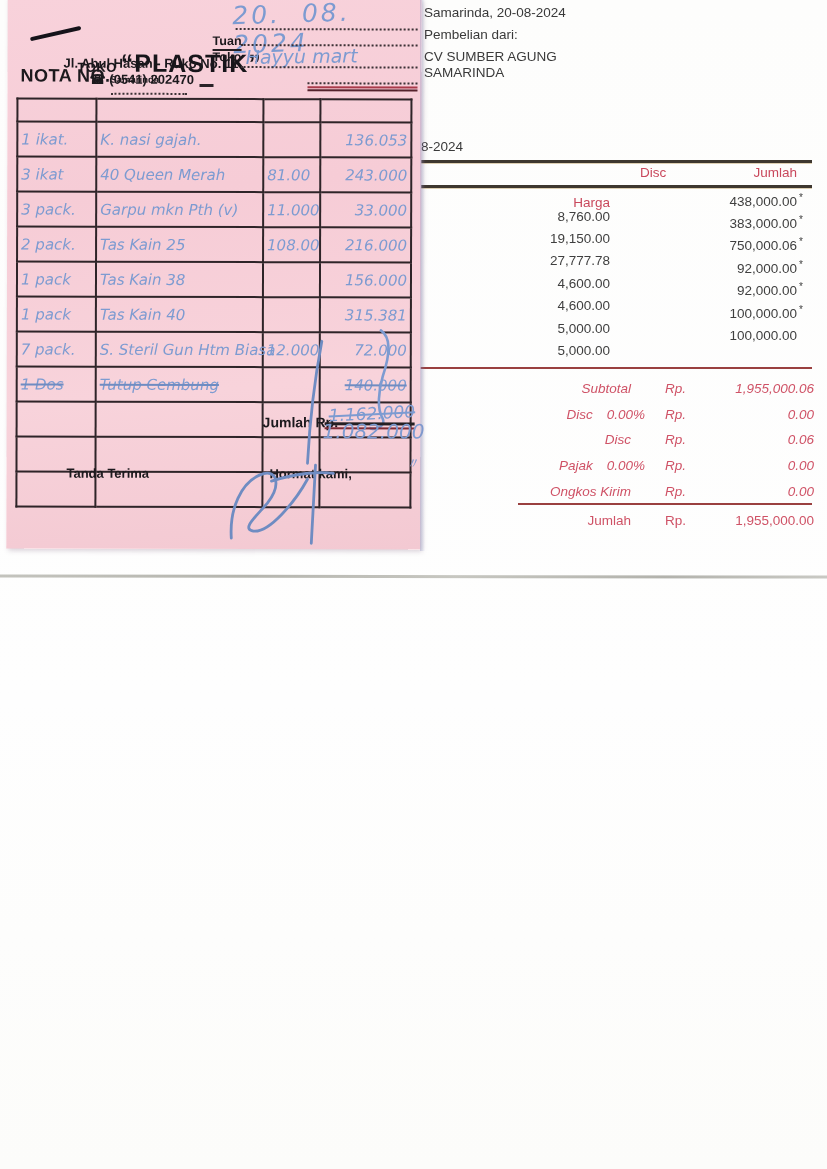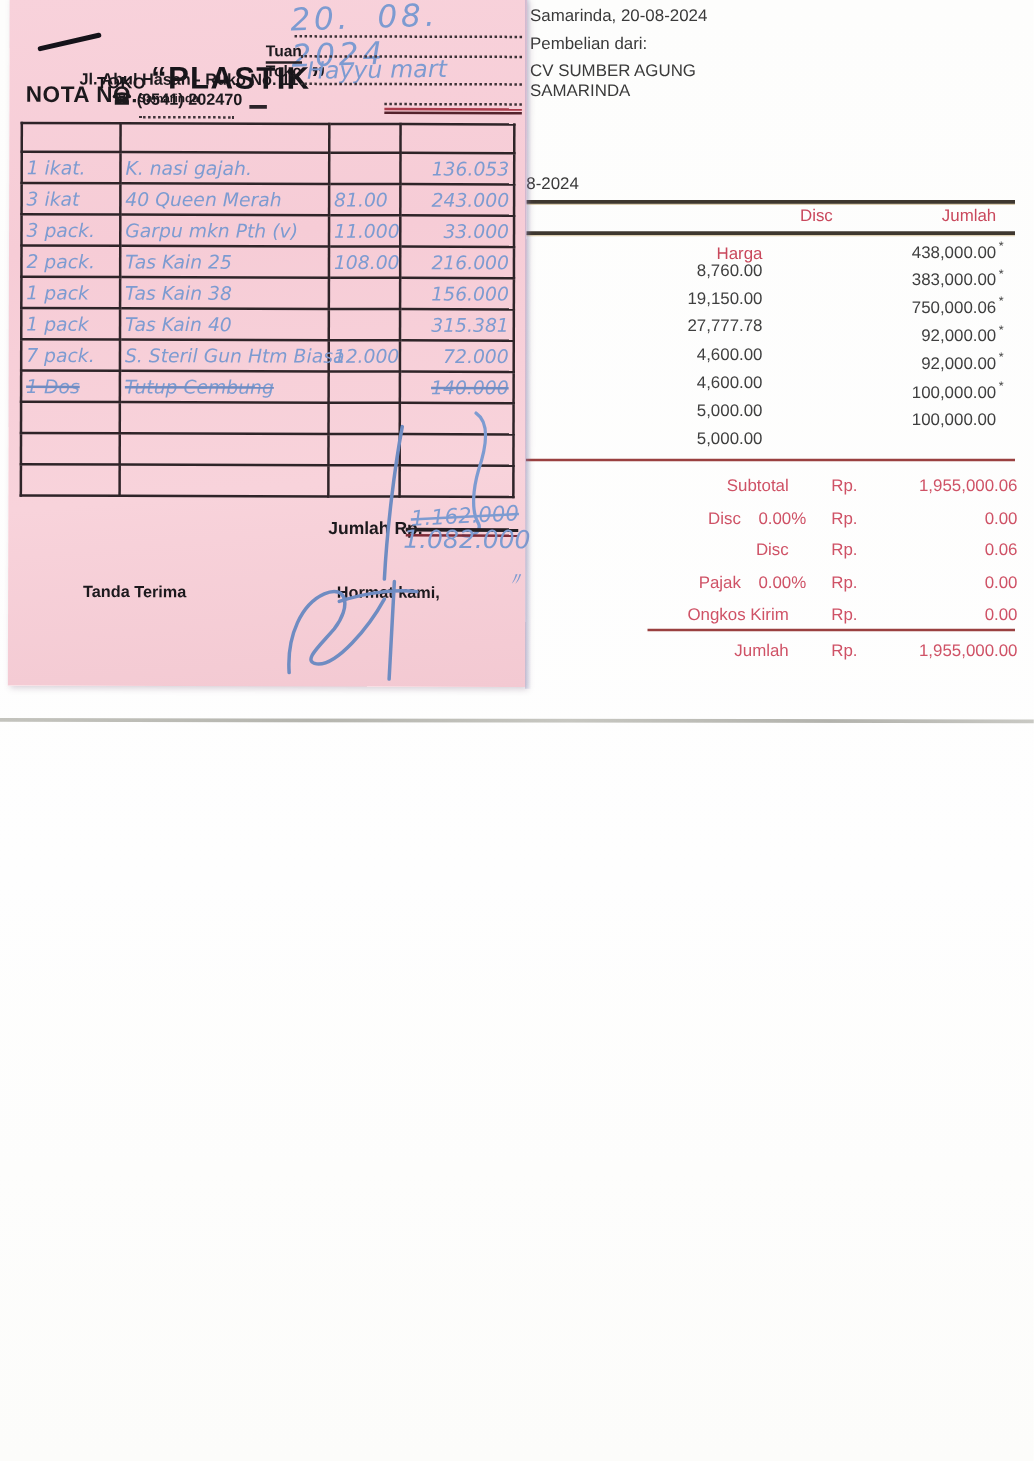--- a/index.html
+++ b/index.html
@@ -11,21 +11,21 @@
   .inv-text { position:absolute; color:#3a3a3a; font-size:13.5px; }
   .inv-rule-dark { position:absolute; background:#3e372f; box-shadow:0 1px 0 rgba(160,120,40,.35); }
   .inv-rule-red  { position:absolute; background:#9a4040; }
   .inv-head-row { position:absolute; display:flex; color:#c9485c; font-size:13.5px; }
   .inv-rows { position:absolute; display:flex; flex-direction:column; }
   .inv-row { display:flex; height:22.4px; align-items:center; color:#3f3f3f; font-size:13.5px; }
   .c-harga { width:190px; text-align:right;margin-top:30px; }
   .c-disc  { width:70px; padding-left:30px; }
   .c-jumlah{ width:117px; text-align:right; }
   .c-mark  { width:12px; font-size:10px; color:#3f3f3f; position:relative; top:-4px; padding-left:2px; }
-  .tot-rows { position:absolute; display:flex; flex-direction:column; }
+  .tot-rows { position:absolute; display:flex; flex-direction:column;font-style:italic; }
   .tot-row { display:flex; height:25.6px; align-items:center; color:#cf5266; font-size:13.5px; }
   .t-label { width:225px; display:flex; justify-content:flex-end; gap:14px; }
   .t-rp { width:58px; padding-left:20px; }
   .t-val { flex:1; text-align:right; }
 
   
   .receipt { position:absolute; left:7px; top:-2px; width:414px; height:551px;
              background:linear-gradient(175deg,#f8d2db 0%,#f6ccd6 35%,#f8d3db 70%,#f3c9d2 100%);
              transform:rotate(.15deg); box-shadow:2px 2px 5px rgba(120,90,120,.28); }
   .r { position:absolute; }
@@ -34,21 +34,21 @@
   .store-line { display:flex; align-items:baseline; gap:4px; color:#17151a; }
   .store-prefix { font-size:13px; font-weight:bold; letter-spacing:.5px; }
   .store-name { font-size:25px; font-weight:bold; letter-spacing:1px;margin-top:29px; }
   .bold-sm { font-weight:bold; color:#1c191d; }
   .pen-stroke { width:52px; height:4px; background:#15131a; border-radius:2px; transform:rotate(-13deg); }
   .red-rule { border-top:2px solid #a93a4a; border-bottom:2px solid #54222c; height:5px; }
 
   table.items { border-collapse:collapse; table-layout:fixed; width:394px; }
   table.items th, table.items td { border:2px solid #2e2428; padding:0 3px; overflow:visible; white-space:nowrap; }
   table.items th { font-size:11.5px; font-weight:bold; color:#17141a; height:23px; background:transparent; }
-  table.items td { height:25px; font-size:15px; }
+  table.items td { height:35px; font-size:15px; }
   td .hand { font-size:15px; }
   tr.struck td .hand { text-decoration:line-through; text-decoration-color:#6f8cc2; text-decoration-thickness:2px; }
   .cell-qty { text-align:left; }
   .cell-jumlah { text-align:right; }
 
   .total-underline { border-top:3px solid #241f23; border-bottom:2px solid #7e2c38; height:7px; }
   .sig-svg, .brace-svg { position:absolute; overflow:visible; }
   .crease { position:absolute; left:-4px; top:575px; width:835px; height:3px;
             background:linear-gradient(90deg,#b9b9b2 0%,#a8a8a0 30%,#bdbdb6 55%,#a5a59e 80%,#c0c0ba 100%);
             border-radius:2px; transform:rotate(.08deg); opacity:.85; }

